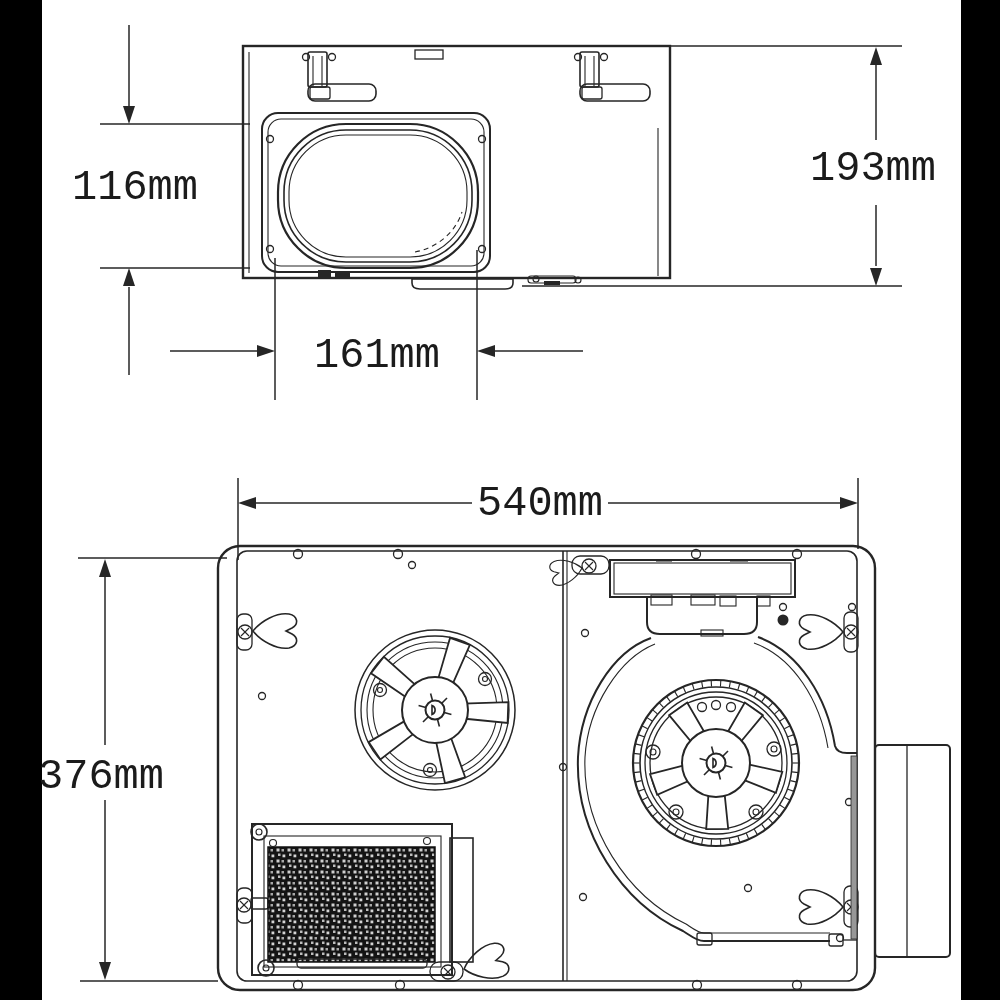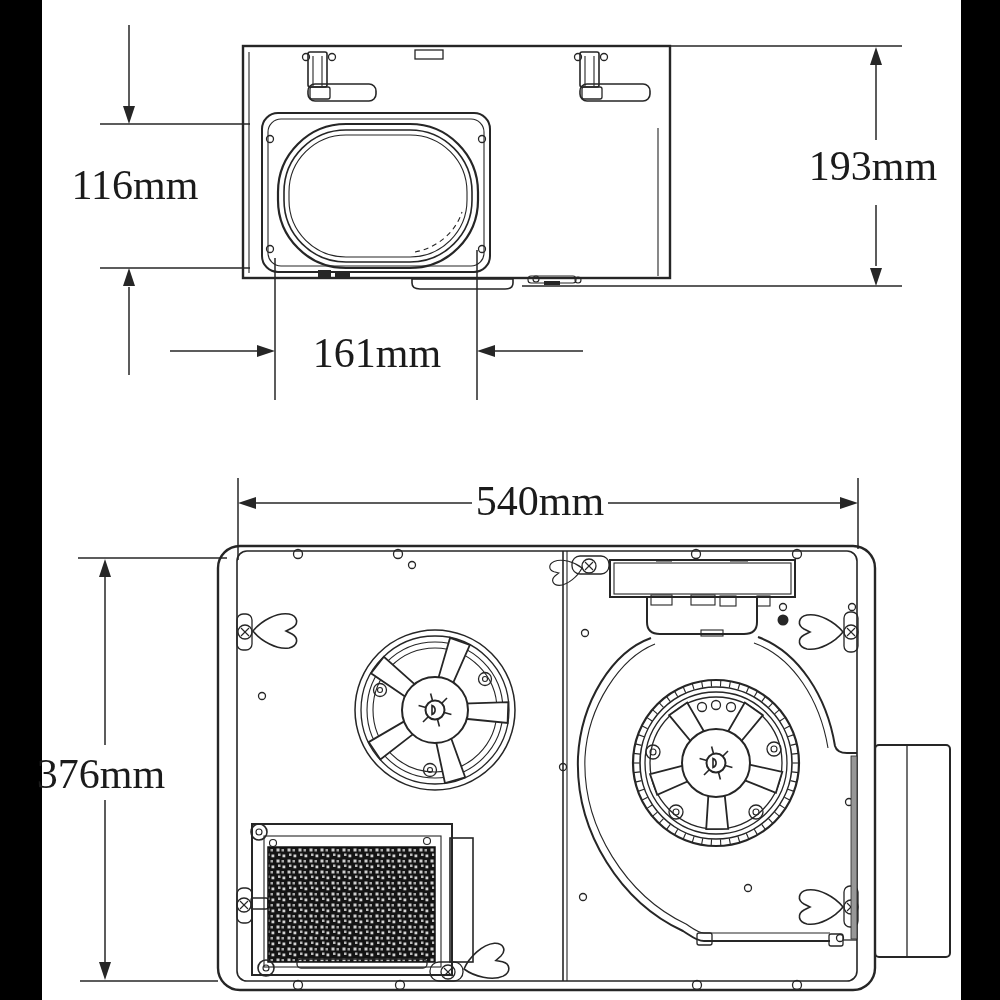--- a/index.html
+++ b/index.html
@@ -1,17 +1,17 @@
 <!DOCTYPE html>
 <html><head>
 <meta charset="utf-8">
 <style>
   html,body{margin:0;padding:0;background:#ffffff;}
   .page{position:relative;width:1000px;height:1000px;background:#ffffff;overflow:hidden;
-        font-family:Liberation Serif, serif;}
+        font-family:Liberation Mono, monospace;}
   svg{display:block;}
   .ln{fill:none;stroke:#262626;stroke-width:1.5;}
   .w24{stroke-width:2.4;} .w22{stroke-width:2.2;} .w2{stroke-width:2;}
   .w16{stroke-width:1.6;} .w13{stroke-width:1.3;} .w11{stroke-width:1.1;}
   .fillwhite{fill:#ffffff;}
   .solid{fill:#262626;stroke:none;}
   .dim{fill:none;stroke:#262626;stroke-width:1.5;}
   .arrow{fill:#262626;stroke:none;}
   .dim-label{fill:#1b1b1b;font-size:42px;letter-spacing:0px;}
   .band{fill:#000000;stroke:none;}

